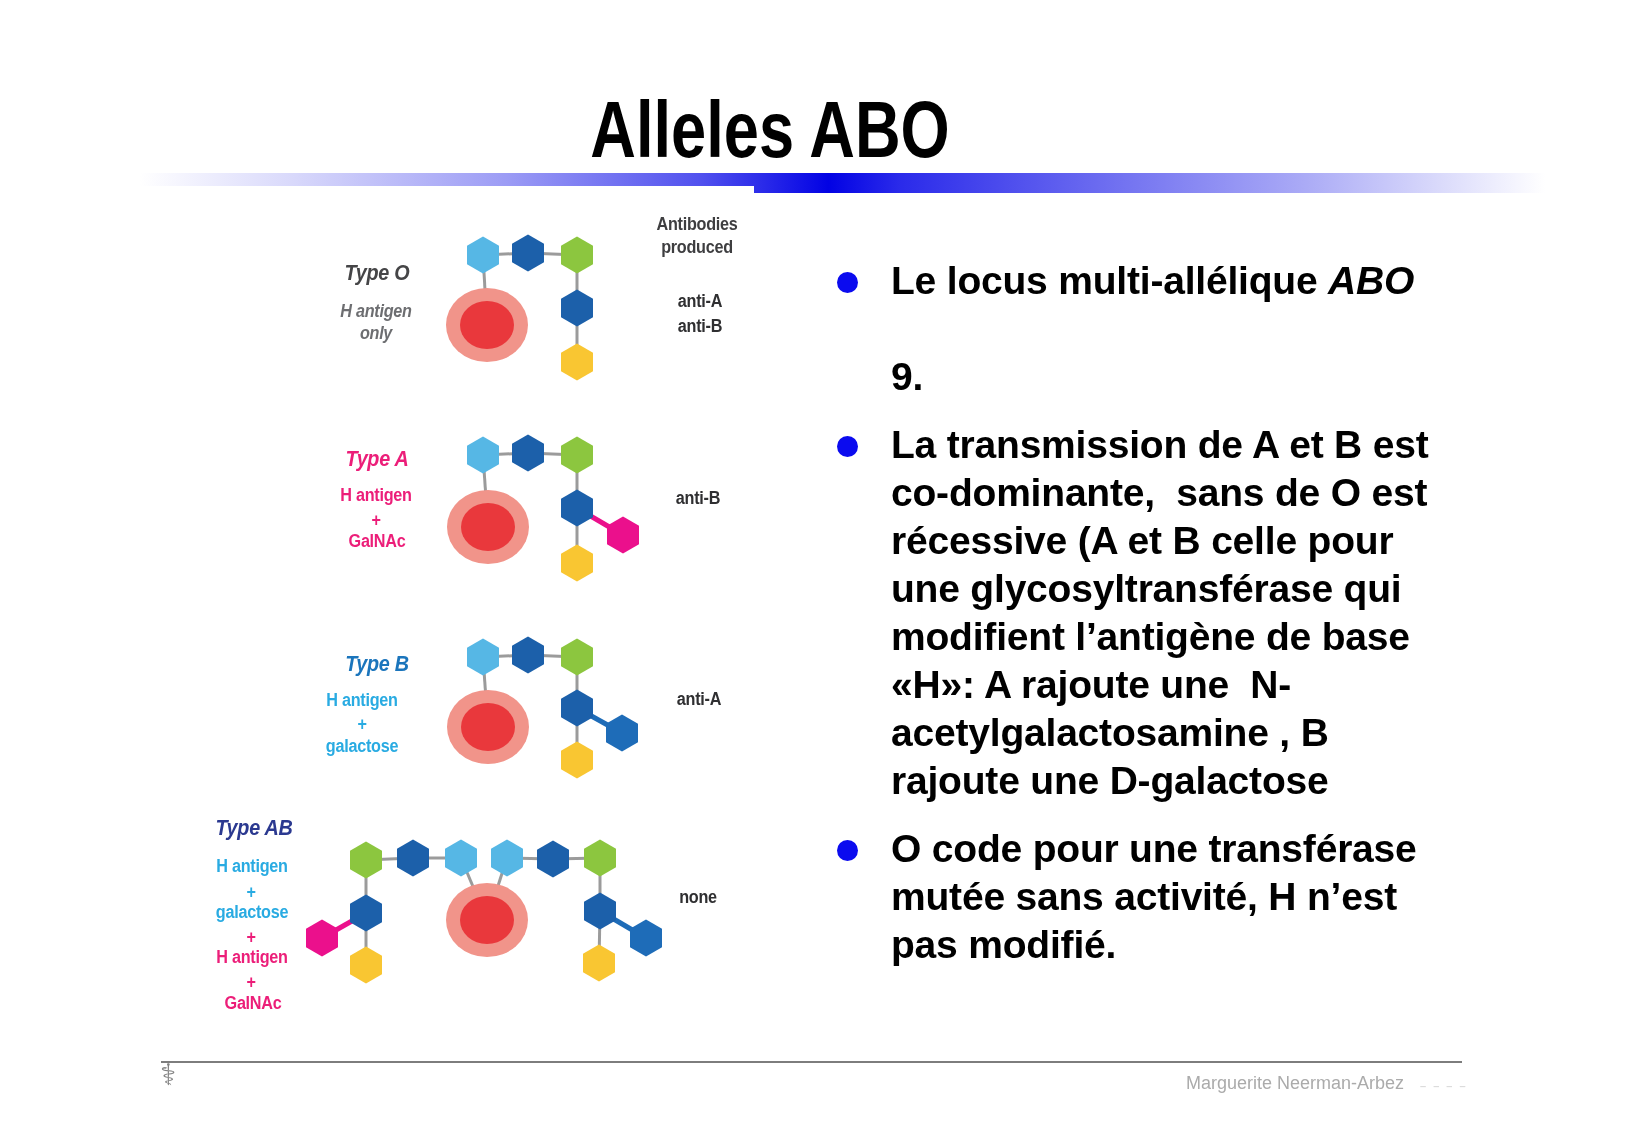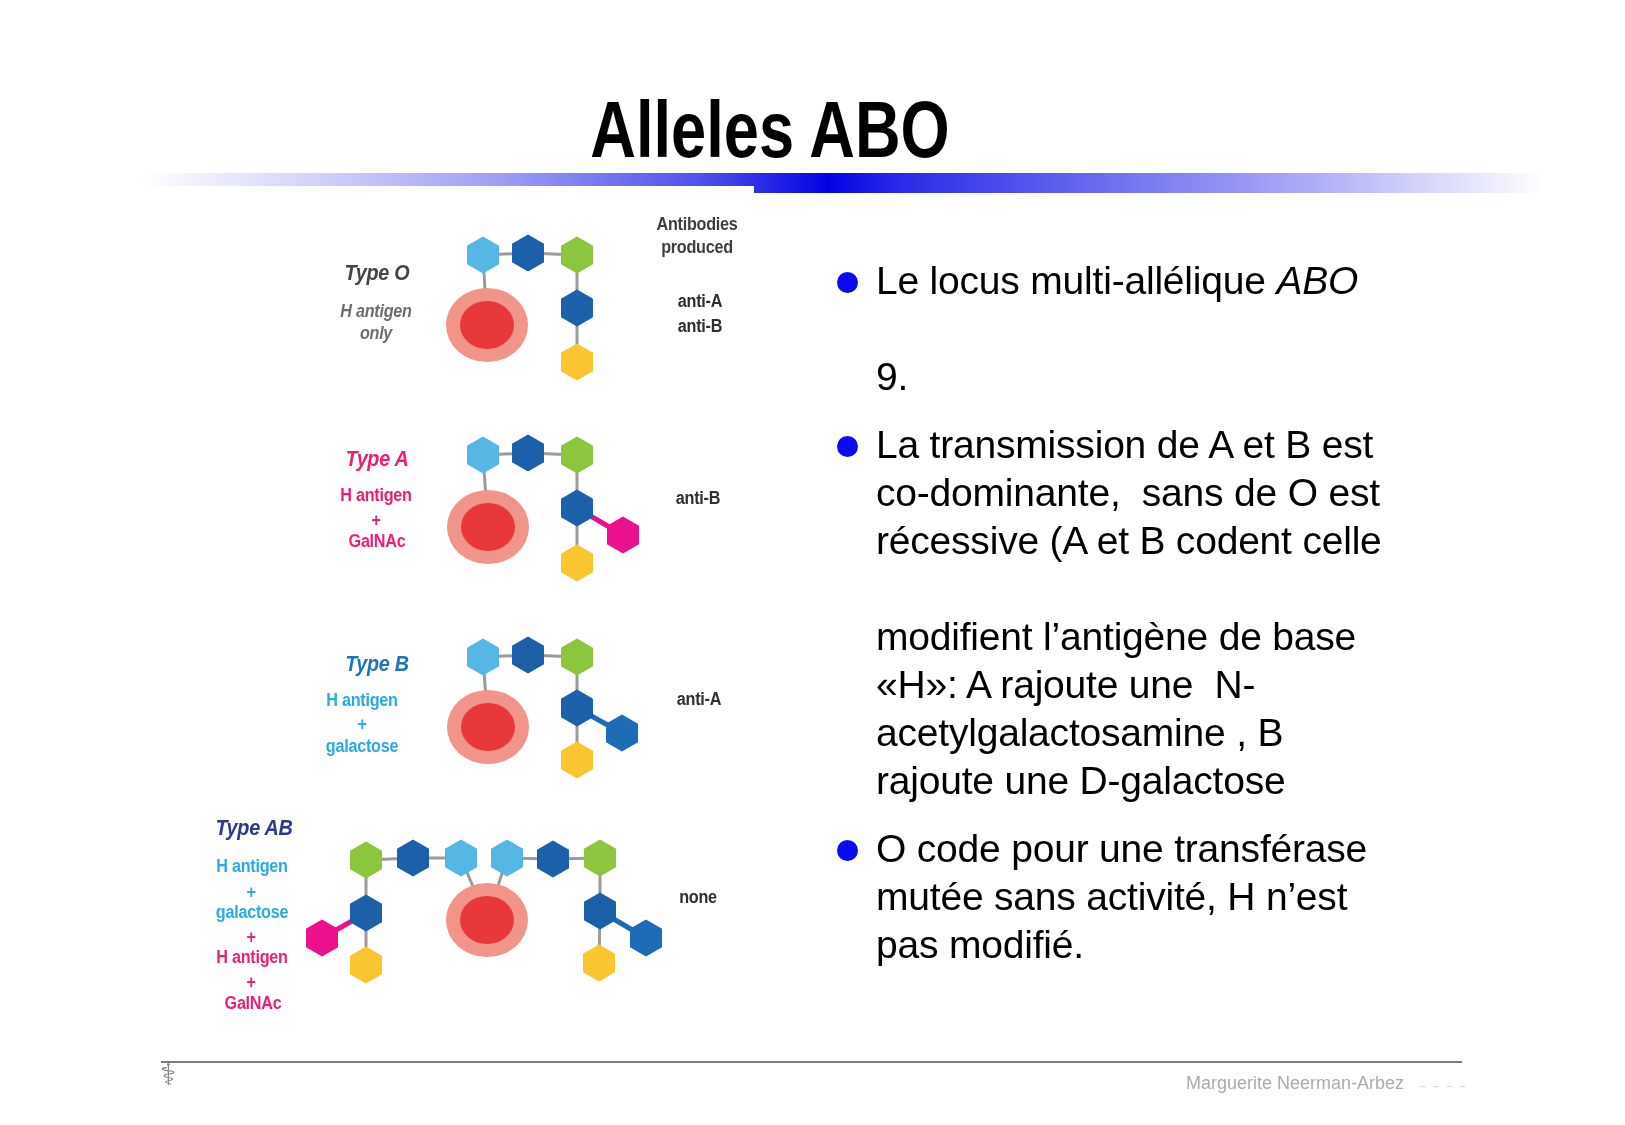--- a/index.html
+++ b/index.html
@@ -11,21 +11,21 @@
   .bar{position:absolute;left:140px;top:173px;width:1405px;height:20px;
        background:linear-gradient(90deg,#ffffff 0%,#d8d8fb 11%,#9c9cf5 26%,#5050ee 40%,
                   #0202e4 49%,#2a2aea 54%,#6a6af0 68%,#ababf6 83%,#ffffff 100%);}
   .bar-notch{position:absolute;left:0;top:13px;width:614px;height:7px;background:#ffffff;}
   .mol{position:absolute;left:0;top:0;}
   .dlabel{position:absolute;font-weight:bold;white-space:nowrap;letter-spacing:-0.3px;
           transform:translate(-50%,-50%) scaleX(0.9);transform-origin:center;}
   .bullets{position:absolute;left:837px;top:257px;}
   .bullet{display:flex;margin-bottom:20px;}
   .bullet-dot{flex:none;width:21px;height:21px;border-radius:50%;margin-top:15px;}
-  .bullet-text{margin-left:18px;font-size:39px;line-height:48px;font-weight:normal;
+  .bullet-text{margin-left:33px;font-size:39px;line-height:48px;font-weight:bold;
                color:#000;white-space:pre;letter-spacing:-0.2px;}
   .bullet-text i{font-style:italic;}
   .footer-line{position:absolute;left:161px;top:1061px;width:1301px;height:2px;background:#7d7d7d;}
   .caduceus{position:absolute;left:160px;top:1060px;font-size:30px;color:#828282;
             font-family:"DejaVu Sans",sans-serif;line-height:1;}
   .author{position:absolute;left:1186px;top:1073px;font-size:18px;font-weight:normal;color:#ababab;}
   .marks{position:absolute;left:1420px;top:1080px;font-size:11px;font-weight:bold;
          color:#dbdbdb;letter-spacing:2px;}
 </style>
 </head>
@@ -136,21 +136,21 @@
       <div class="dlabel" style="left: 698px; top: 897px; font-size: 18px; color: rgb(47, 47, 49);">none</div>
     </div>
 
   <div class="bullets" id="bullets">
       <div class="bullet">
         <span class="bullet-dot" style="background: rgb(11, 11, 239);"></span>
         <div class="bullet-text"><span>Le locus multi-allélique </span><i>ABO</i><br><br><span>9.</span></div>
       </div>
       <div class="bullet">
         <span class="bullet-dot" style="background: rgb(11, 11, 239);"></span>
-        <div class="bullet-text"><span>La transmission de A et B est</span><br><span>co-dominante,  sans de O est</span><br><span>récessive (A et B codent celle</span><br><br><span>modifient l’antigène de base</span><br><span>«H»: A rajoute une  N-</span><br><span>acetylgalactosamine , B</span><br><span>rajoute une D-galactose</span></div>
+        <div class="bullet-text"><span>La transmission de A et B est</span><br><span>co-dominante,  sans de O est</span><br><span>récessive (A et B celle pour</span><br><span>une glycosyltransférase qui</span><br><span>modifient l’antigène de base</span><br><span>«H»: A rajoute une  N-</span><br><span>acetylgalactosamine , B</span><br><span>rajoute une D-galactose</span></div>
       </div>
       <div class="bullet">
         <span class="bullet-dot" style="background: rgb(11, 11, 239);"></span>
         <div class="bullet-text"><span>O code pour une transférase</span><br><span>mutée sans activité, H n’est</span><br><span>pas modifié.</span></div>
       </div>
     </div>
 
   <div class="footer-line"></div>
   <span class="caduceus">⚕</span>
   <div class="author">Marguerite Neerman-Arbez</div>

